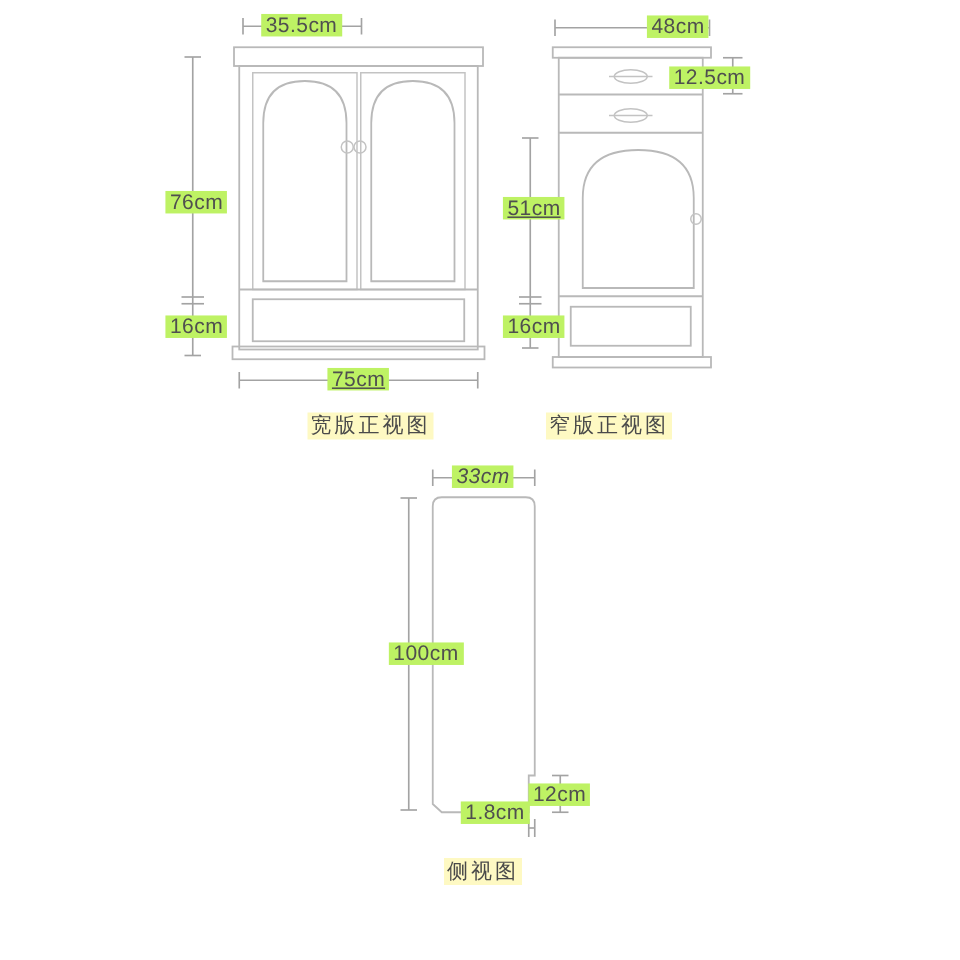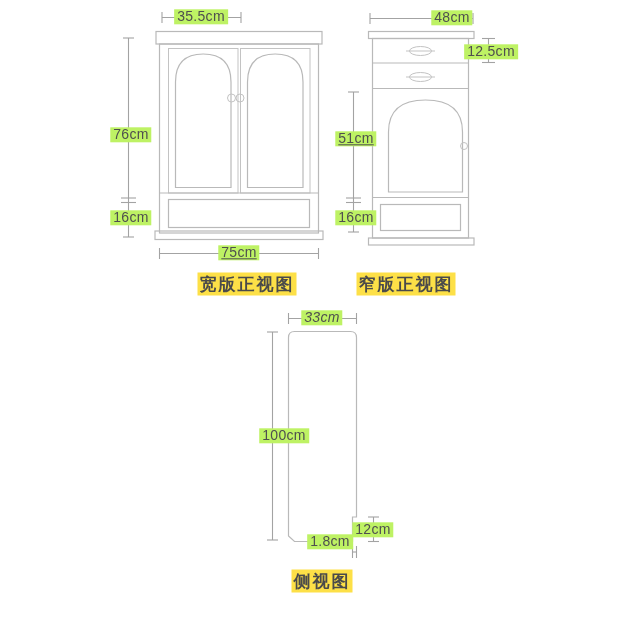--- a/index.html
+++ b/index.html
@@ -21,27 +21,26 @@
     letter-spacing:.3px;
     color:#4f4f4f;
     background:#bef264;
     padding:0 3px;
     white-space:nowrap;
     line-height:1.1;
   }
   .view-title{
     position:absolute;
     transform:translate(-50%,-50%);
-    font-size:17px;
+    font-size:14px;
     letter-spacing:2px;
     color:#4a4a4a;
-    background:#fde047;
+    background:#fef9c3;
     padding:0 2px;
     white-space:nowrap;
-    font-weight:bold;
   }
 </style>
 </head>
 <body>
 
 <div class="canvas">
 
   <svg width="640" height="640" viewBox="0 0 640 640">
 
     <g>
@@ -169,21 +168,21 @@
     </g>
   </svg>
 
   <span class="dim-label" style="left:201px;top:17px;">35.5cm</span>
   <span class="dim-label" style="left:131px;top:135px;">76cm</span>
   <span class="dim-label" style="left:131px;top:218px;">16cm</span>
   <span class="dim-label" style="left:239px;top:253px;text-decoration:underline;">75cm</span>
   <span class="view-title" style="left:247px;top:284px;">宽版正视图</span>
 
   <span class="dim-label" style="left:420px;top:18px;margin-left:32px;">48cm</span>
-  <span class="dim-label" style="left:491px;top:52px;">12.5cm</span>
+  <span class="dim-label" style="left:473px;top:52px;">12.5cm</span>
   <span class="dim-label" style="left:356px;top:139px;text-decoration:underline;">51cm</span>
   <span class="dim-label" style="left:356px;top:218px;">16cm</span>
   <span class="view-title" style="left:406px;top:284px;">窄版正视图</span>
 
   <span class="dim-label" style="left:322px;top:318px;font-style:italic;">33cm</span>
   <span class="dim-label" style="left:272px;top:436px;margin-left:12px;">100cm</span>
   <span class="dim-label" style="left:373px;top:530px;">12cm</span>
   <span class="dim-label" style="left:330px;top:542px;">1.8cm</span>
   <span class="view-title" style="left:322px;top:581px;">侧视图</span>
 

